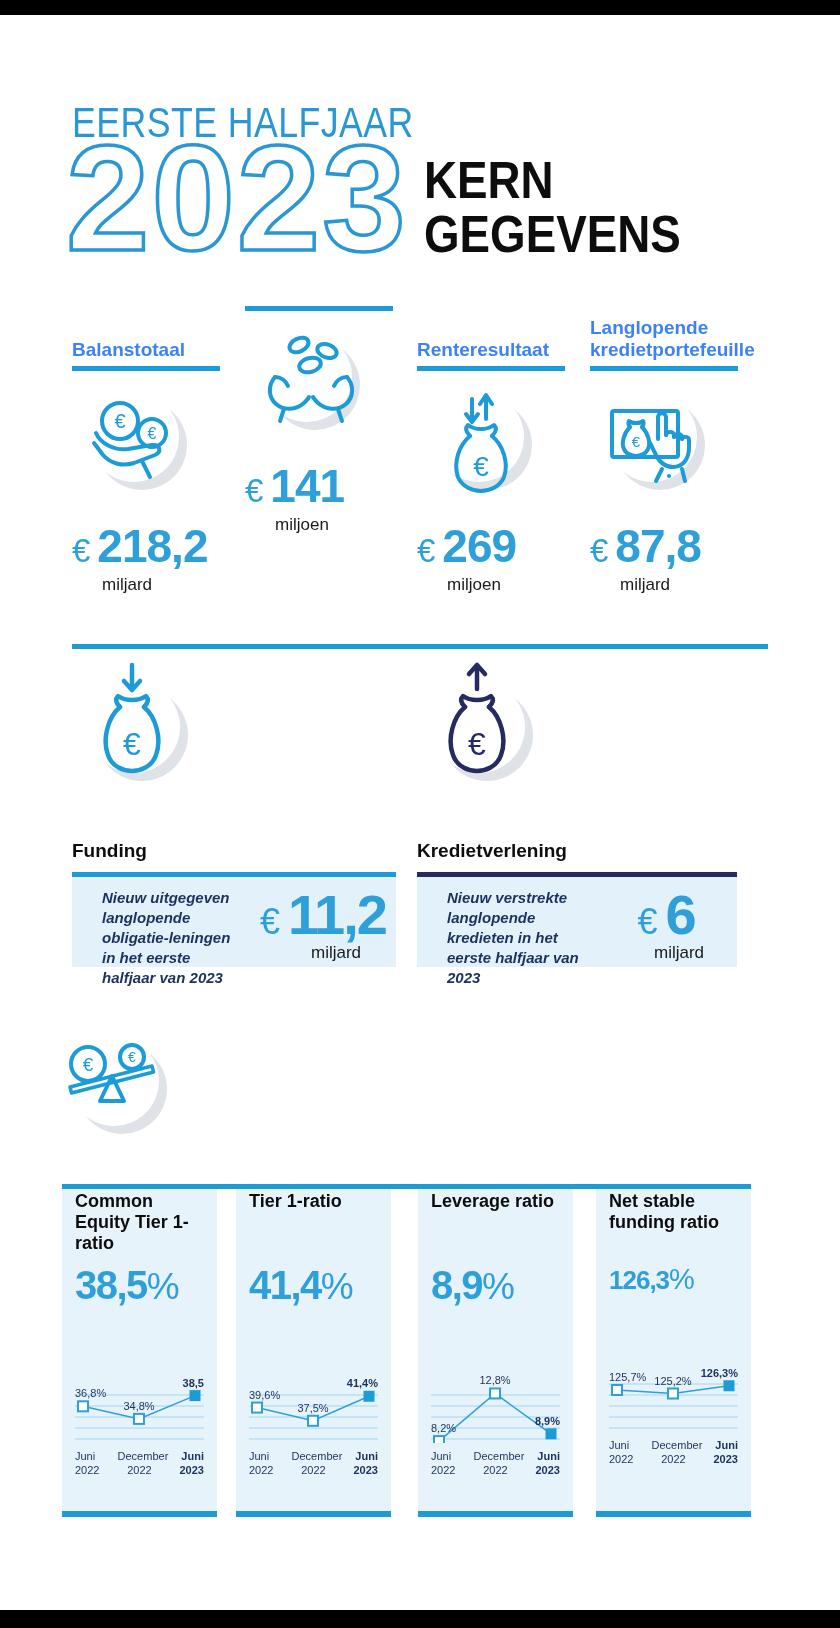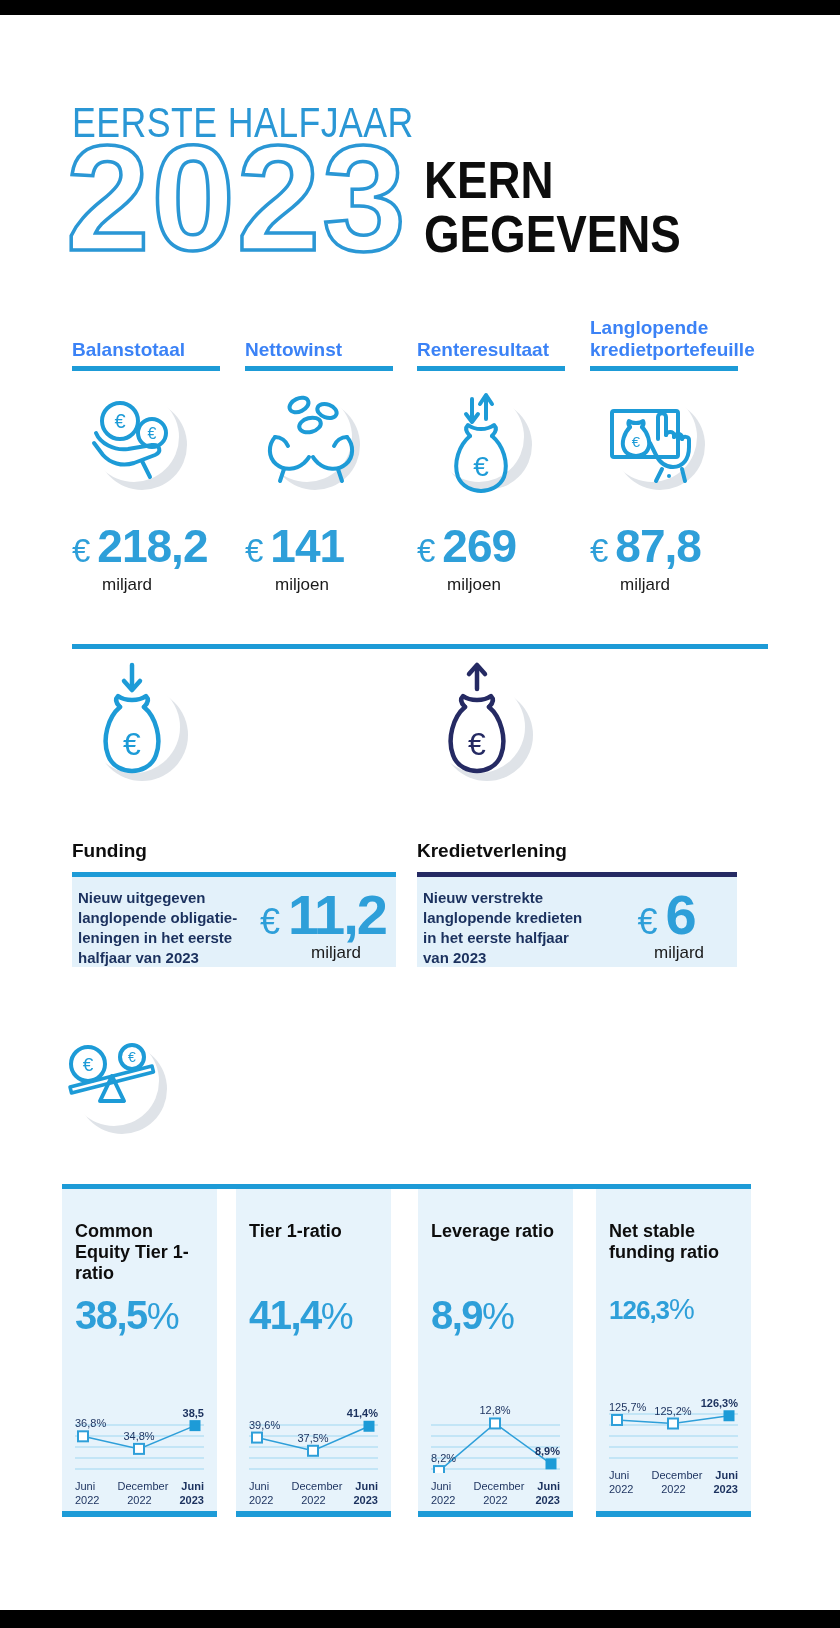--- a/index.html
+++ b/index.html
@@ -27,33 +27,33 @@
   .euro{font-size:33px;color:#2e9fd9;margin-right:7px;}
   .num{font-size:46px;font-weight:bold;color:#2e9fd9;letter-spacing:-1px;}
   .stat-unit{font-size:17px;color:#1a1a1a;margin-left:30px;margin-top:2px;}
 
   .divider{left:72px;top:644px;width:696px;height:5px;background:#1d9bd7;}
 
   
   .hl-icon{position:absolute;top:655px;}
   .hl-head{position:absolute;top:840px;font-size:19px;font-weight:bold;color:#0d0d0d;text-align:center;}
   .hl-box{position:absolute;top:872px;height:95px;background:#e3f1fa;display:flex;box-sizing:border-box;}
-  .hl-desc{width:178px;padding:11px 4px 10px 6px;font-size:15px;font-weight:bold;color:#1b315e;line-height:1.34;box-sizing:border-box;}
+  .hl-desc{width:178px;padding:11px 4px 10px 30px;font-size:15px;font-weight:bold;color:#1b315e;line-height:1.34;box-sizing:border-box;font-style:italic;}
   .hl-valblock{flex:1;display:flex;flex-direction:column;align-items:center;justify-content:center;}
   .hl-value{display:flex;align-items:baseline;white-space:nowrap;}
   .hl-euro{font-size:36px;color:#2e9fd9;margin-right:8px;}
   .hl-num{font-size:56px;font-weight:bold;color:#2e9fd9;letter-spacing:-2px;}
   .hl-unit{font-size:17px;color:#1a1a1a;margin-left:26px;margin-top:-4px;}
 
   .balance{left:58px;top:1025px;}
 
   
   .ratio-rule{left:62px;top:1184px;width:689px;height:5px;background:#1d9bd7;}
   .ratio-card{position:absolute;top:1189px;width:155px;height:328px;background:#e7f3fb;
-              border-bottom:6px solid #1d9bd7;box-sizing:border-box;padding:32px 13px;}
+              border-bottom:6px solid #1d9bd7;box-sizing:border-box;padding:2px 13px;}
   .card-title{font-size:18px;font-weight:bold;color:#0d0d0d;line-height:1.18;height:46px;}
   .card-value{margin-top:28px;white-space:nowrap;line-height:1;}
   .rnum{font-size:40px;font-weight:bold;color:#2e9fd9;letter-spacing:-1.5px;}
   .rpct{font-size:37px;color:#2e9fd9;}
   .card-nsfr .rnum{font-size:26px;letter-spacing:-1px;}
   .card-nsfr .rpct{font-size:29px;}
   .card-chart{margin-top:60px;height:78px;}
   .card-xlabels{display:flex;margin-top:6px;font-size:11px;color:#1b315e;line-height:1.3;}
   .card-xlabels .xl{width:33%;}
   .card-xlabels .xl.c{width:34%;text-align:center;}
@@ -95,21 +95,20 @@
       </svg>
     </div>
     <div class="stat-value">
       <span class="euro">€</span>
         <span class="num">218,2</span>
     </div>
     <div class="stat-unit">miljard</div>
   </div>
 
   <div class="stat-col" style="left:245px">
-    <div class="stat-label">Nettowinst</div>
     <div class="stat-rule"></div>
     <div class="stat-icon">
       <svg width="116" height="116" viewBox="0 0 116 116">
         <circle cx="62" cy="62" r="45" fill="#dfe3e8"></circle>
           <circle cx="54" cy="54" r="45" fill="#fff"></circle>
         <g fill="none" stroke="#1d9bd7" stroke-width="4" stroke-linecap="round" stroke-linejoin="round">
           <ellipse cx="46" cy="22" rx="10" ry="6.5" transform="rotate(-25 46 22)"></ellipse>
           <ellipse cx="74" cy="28" rx="10" ry="6.5" transform="rotate(20 74 28)"></ellipse>
           <ellipse cx="57" cy="42" rx="11" ry="7" transform="rotate(-15 57 42)"></ellipse>
           <path d="M22 54 C15 62 15 74 23 81 C31 88 43 87 51 80 C53 78 55 76 56 74"></path>

